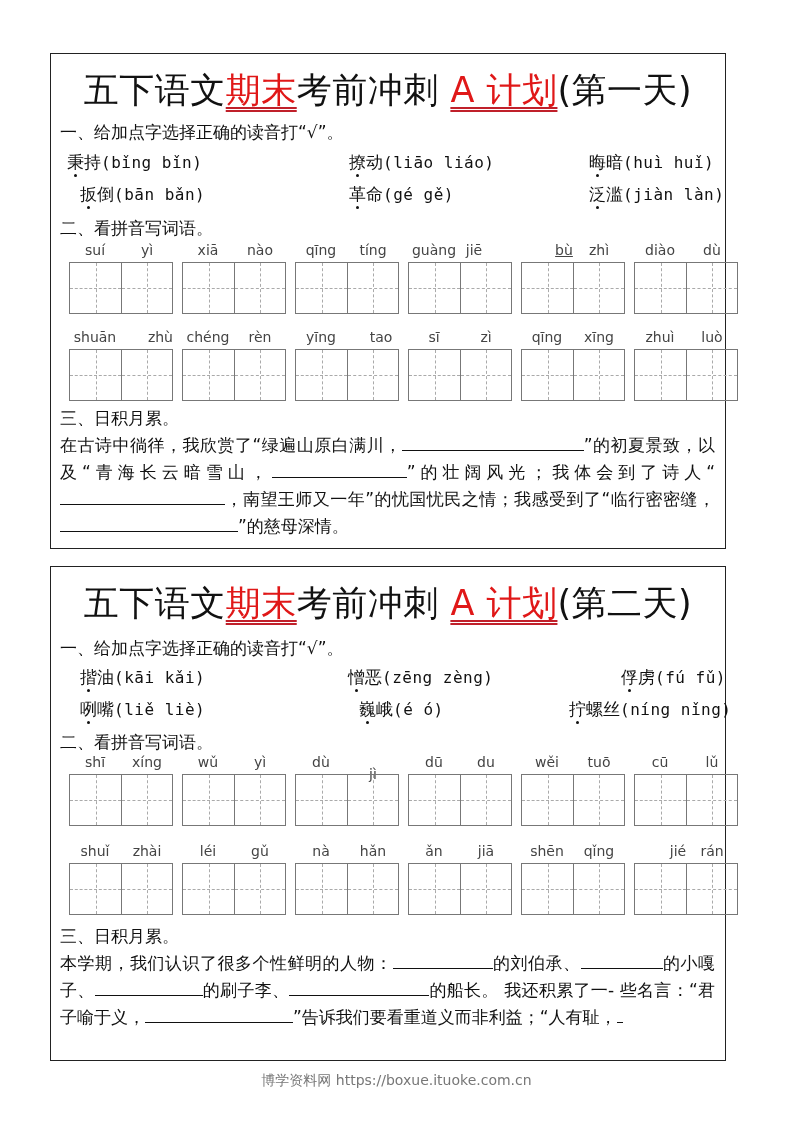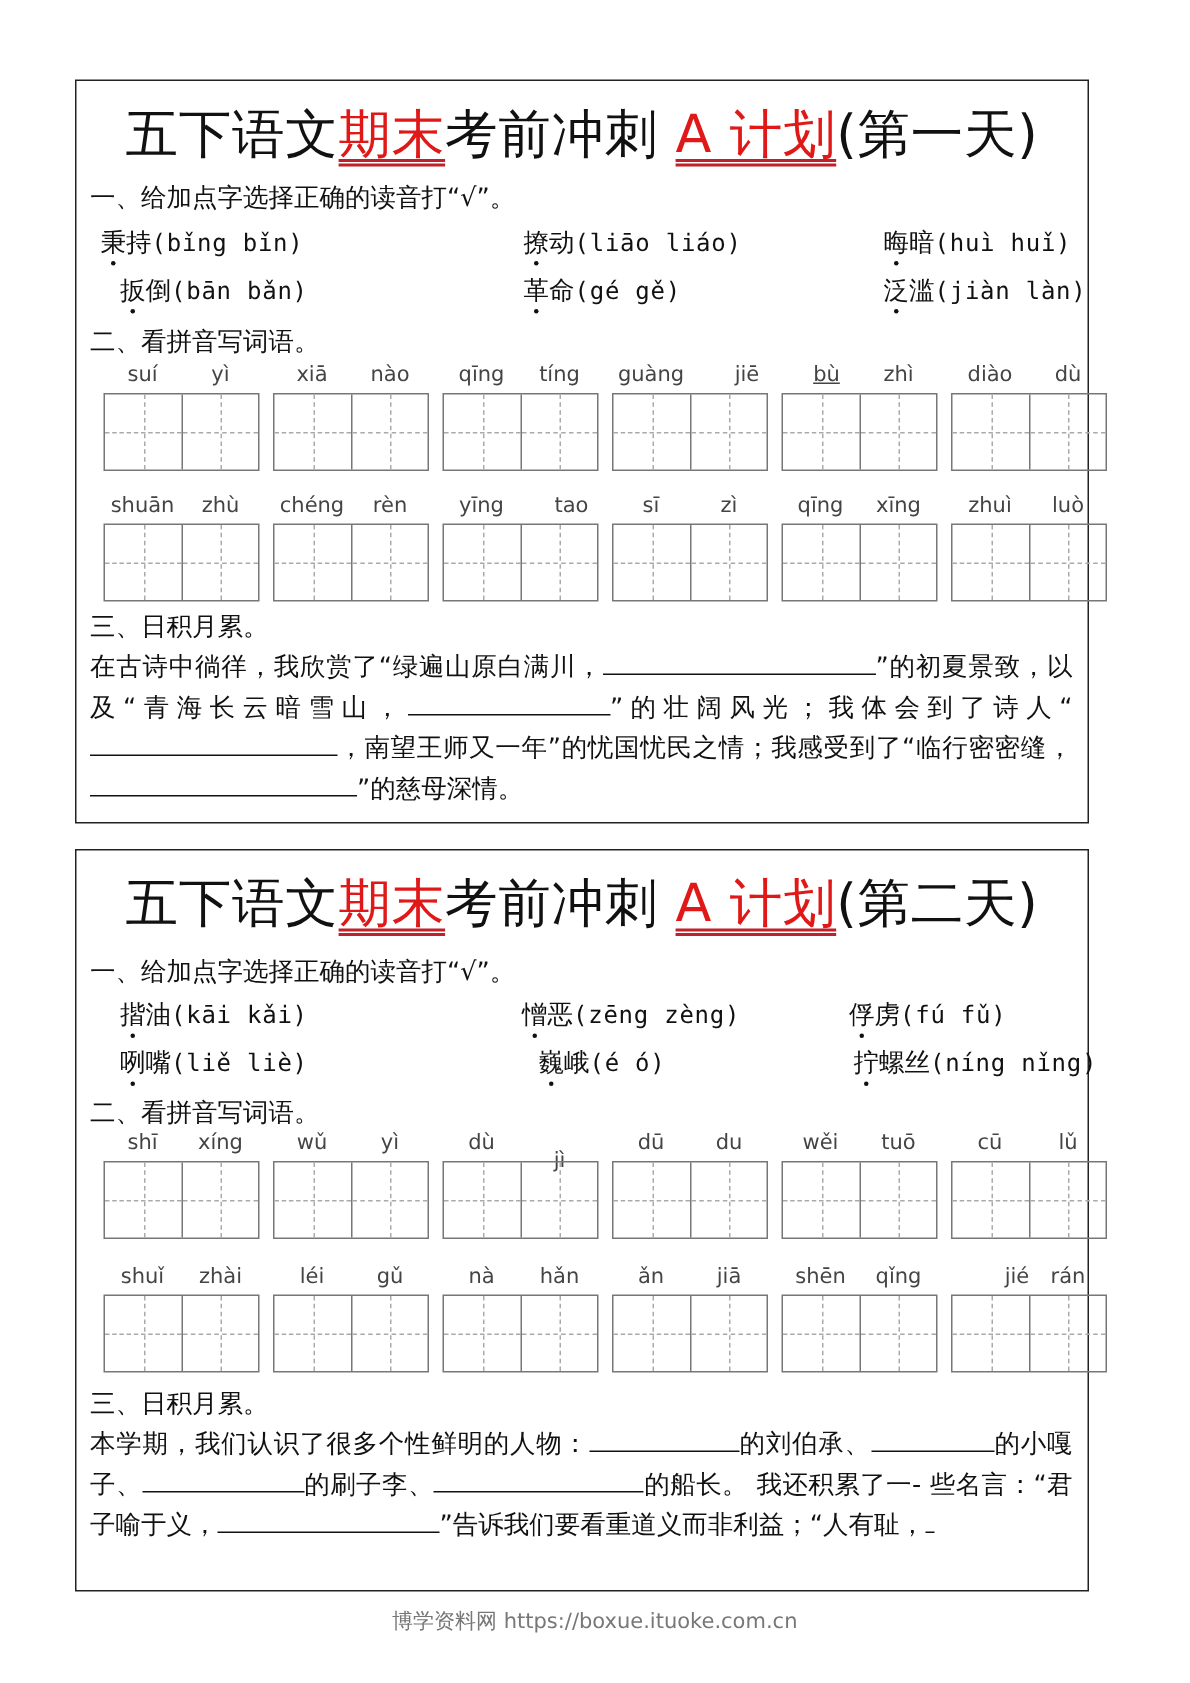--- a/index.html
+++ b/index.html
@@ -63,47 +63,47 @@
       <div class="word" style="left: 226px;">
         <div class="pinyin" style="left: 0px;">qīng</div>
         <div class="pinyin" style="left: 52px;">tíng</div>
         <div class="box">
           <div class="cell"></div>
           <div class="cell"></div>
         </div>
       </div>
       <div class="word" style="left: 339px;">
         <div class="pinyin" style="left: 0px;">guàng</div>
-        <div class="pinyin" style="left: 64px;">jiē</div>
-        <div class="box">
-          <div class="cell"></div>
-          <div class="cell"></div>
-        </div>
-      </div>
-      <div class="word" style="left: 452px;">
-        <div class="pinyin" style="left: 4px; text-decoration: underline;">bù</div>
+        <div class="pinyin" style="left: 40px;">jiē</div>
+        <div class="box">
+          <div class="cell"></div>
+          <div class="cell"></div>
+        </div>
+      </div>
+      <div class="word" style="left: 452px;">
+        <div class="pinyin" style="left: 17px; text-decoration: underline;">bù</div>
         <div class="pinyin" style="left: 52px;">zhì</div>
         <div class="box">
           <div class="cell"></div>
           <div class="cell"></div>
         </div>
       </div>
       <div class="word" style="left: 565px;">
         <div class="pinyin" style="left: 0px;">diào</div>
         <div class="pinyin" style="left: 52px;">dù</div>
         <div class="box">
           <div class="cell"></div>
           <div class="cell"></div>
         </div>
       </div>
     </div>
   <div class="grid-row" style="top:275px">
       <div class="word" style="left: 0px;">
         <div class="pinyin" style="left: 0px;">shuān</div>
-        <div class="pinyin" style="left: 52px;">zhù</div>
+        <div class="pinyin" style="left: 52px; text-align: right;">zhù</div>
         <div class="box">
           <div class="cell"></div>
           <div class="cell"></div>
         </div>
       </div>
       <div class="word" style="left: 113px;">
         <div class="pinyin" style="left: 0px;">chéng</div>
         <div class="pinyin" style="left: 52px;">rèn</div>
         <div class="box">
           <div class="cell"></div>
@@ -147,21 +147,21 @@
   <div class="sec-head" style="top:353px">三、日积月累。</div>
   <div class="para" style="top:378px"><span>在古诗中徜徉，我欣赏了“绿遍山原白满川，</span><span class="blank" style="width: 182px;"></span><span>”的初夏景致，以及“青海长云暗雪山，</span><span class="blank" style="width: 135px;"></span><span>”的壮阔风光；我体会到了诗人“</span><span class="blank" style="width: 165px;"></span><span>，南望王师又一年”的忧国忧民之情；我感受到了“临行密密缝，</span><span class="blank" style="width: 178px;"></span><span>”的慈母深情。</span></div>
 </div>
 
 <div class="card day2">
   <div class="title"><span>五下语文</span><span class="red">期末</span><span>考前冲刺 </span><span class="red">A 计划</span><span>(第二天)</span></div>
 
   <div class="sec-head" style="top:70px">一、给加点字选择正确的读音打“√”。</div>
   <div class="item" style="left:29px;top:99px"><span class="hz"><span>揩油</span><span class="dot"></span></span><span class="py">(kāi kǎi)</span></div>
   <div class="item" style="left:297px;top:99px"><span class="hz"><span>憎恶</span><span class="dot"></span></span><span class="py">(zēng zèng)</span></div>
-  <div class="item" style="left:515px;top:99px"><span class="hz"><span>俘虏</span><span class="dot"></span></span><span class="py">(fú fǔ)</span></div>
+  <div class="item" style="left:570px;top:99px"><span class="hz"><span>俘虏</span><span class="dot"></span></span><span class="py">(fú fǔ)</span></div>
   <div class="item" style="left:29px;top:131px"><span class="hz"><span>咧嘴</span><span class="dot"></span></span><span class="py">(liě liè)</span></div>
   <div class="item" style="left:308px;top:131px"><span class="hz"><span>巍峨</span><span class="dot"></span></span><span class="py">(é  ó)</span></div>
   <div class="item" style="left:518px;top:131px"><span class="hz"><span>拧螺丝</span><span class="dot"></span></span><span class="py">(níng nǐng)</span></div>
 
   <div class="sec-head" style="top:164px">二、看拼音写词语。</div>
   <div class="grid-row" style="top:187px">
       <div class="word" style="left: 0px;">
         <div class="pinyin" style="left: 0px;">shī</div>
         <div class="pinyin" style="left: 52px;">xíng</div>
         <div class="box">

